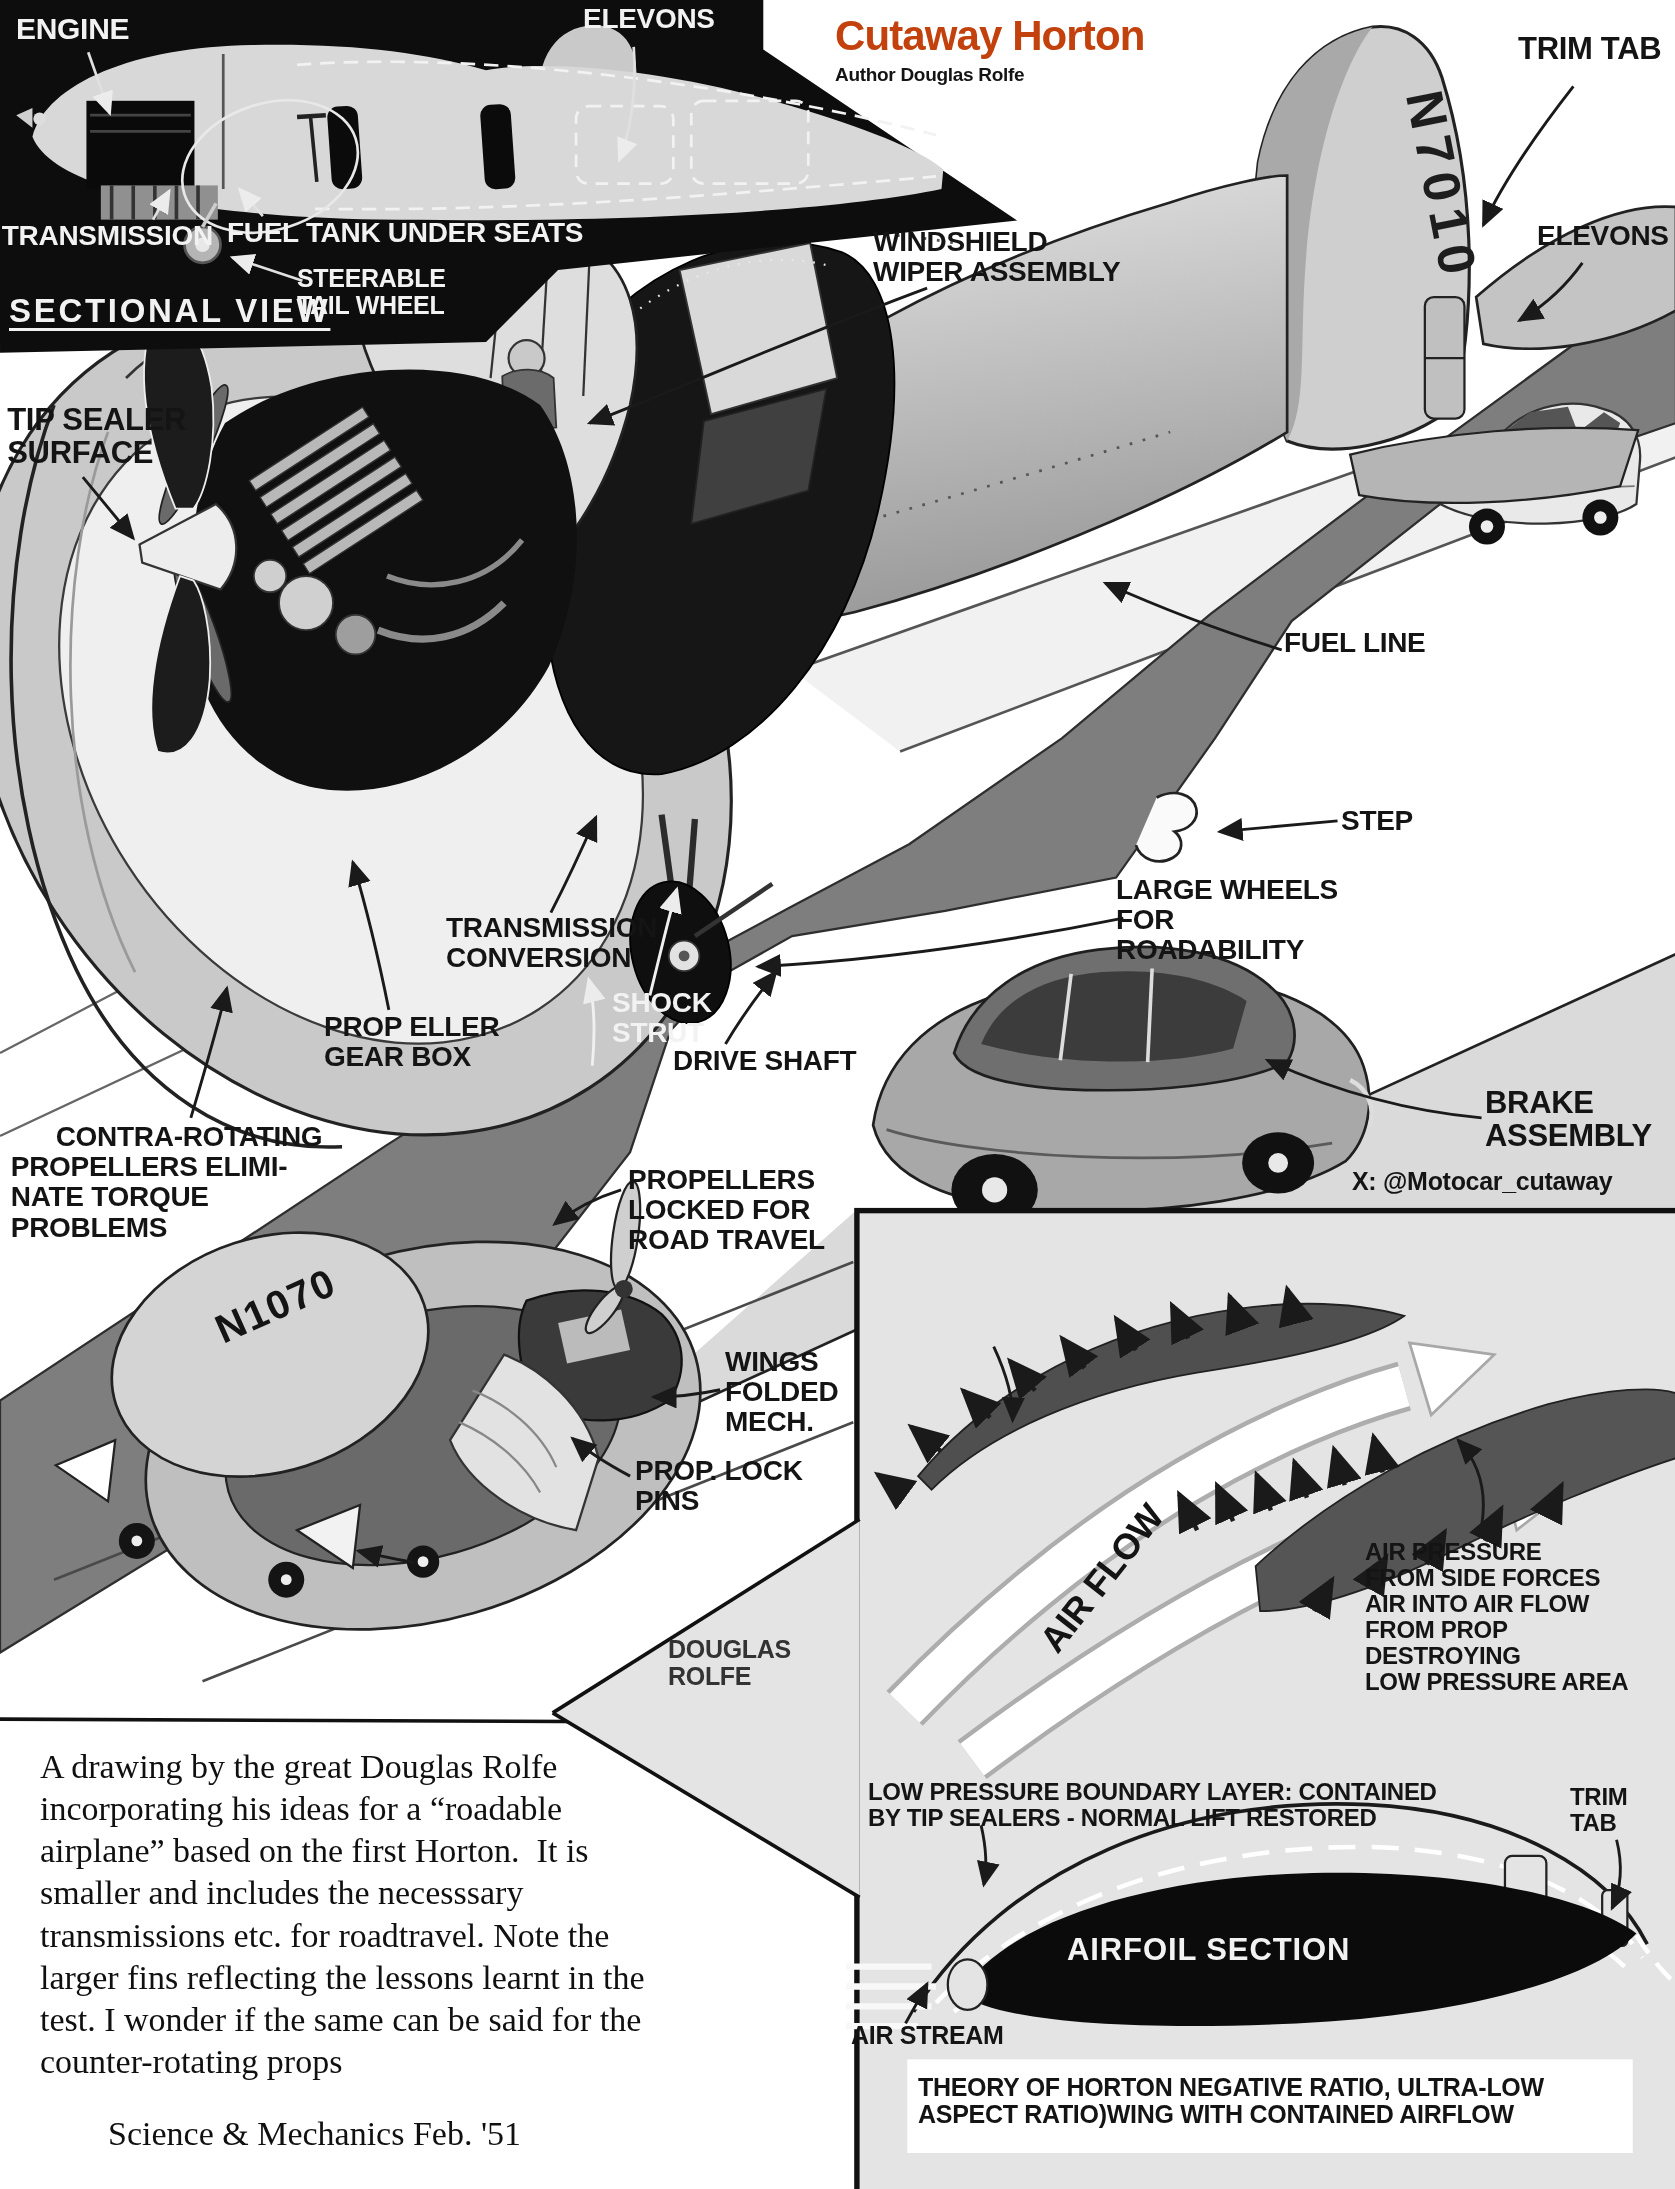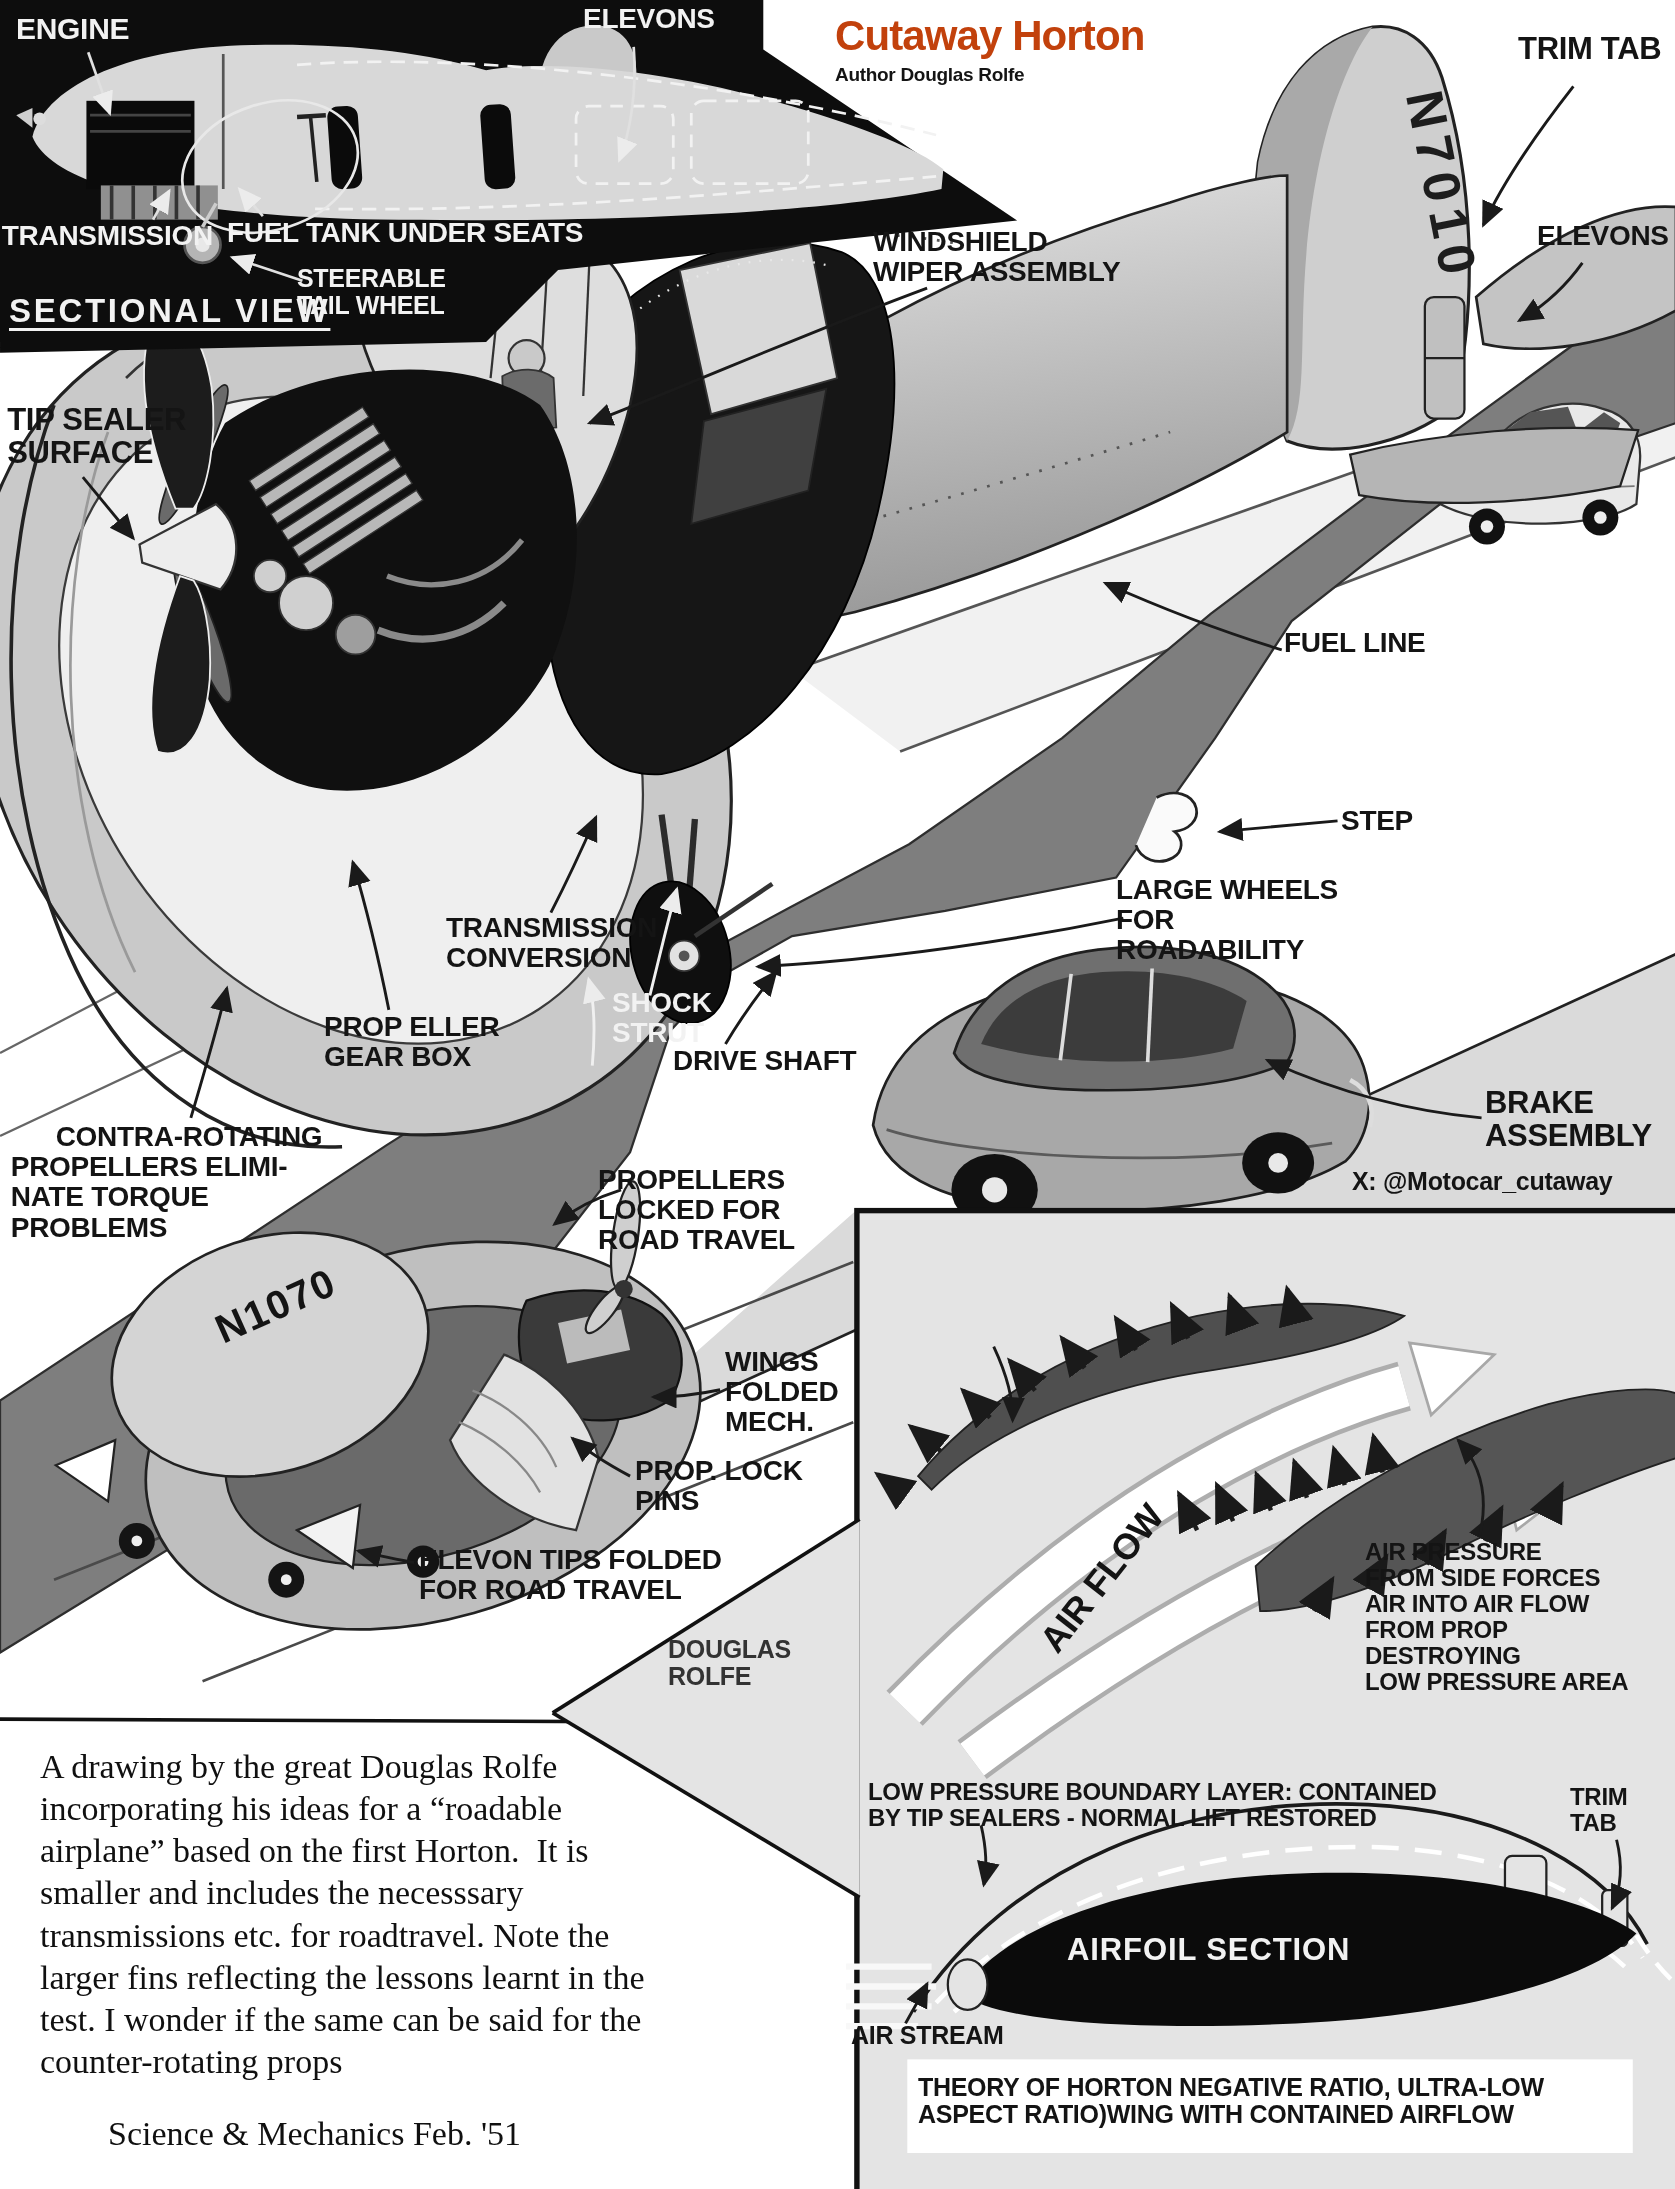--- a/index.html
+++ b/index.html
@@ -312,31 +312,29 @@
 <div class="lbl" style="left:324px;top:1012px">PROP ELLER
 GEAR BOX</div>
 <div class="lbl" style="left:10.8px;top:1122px">      CONTRA-ROTATING
 PROPELLERS ELIMI-
 NATE TORQUE
 PROBLEMS</div>
 <div class="lbl s34" style="left:1485px;top:1086px">BRAKE
 ASSEMBLY</div>
 <div class="lbl s28" style="left:1352px;top:1168px">X: @Motocar_cutaway</div>
 
-<div class="lbl" style="left:598px;top:1165px">PROPELLERS
+<div class="lbl" style="left:628px;top:1165px">PROPELLERS
 LOCKED FOR
 ROAD TRAVEL</div>
 <div class="lbl rot" style="left:209px;top:1312px;transform:rotate(-24deg);font-size:40px;letter-spacing:1.8px">N1070</div>
 <div class="lbl" style="left:725px;top:1347px">WINGS
 FOLDED
 MECH.</div>
 <div class="lbl" style="left:635px;top:1456px">PROP. LOCK
 PINS</div>
-<div class="lbl" style="left:419px;top:1545px">ELEVON TIPS FOLDED
-FOR ROAD TRAVEL</div>
 <div class="lbl c s28" style="left:668px;top:1636px;width:180px;color:#333">DOUGLAS
 ROLFE</div>
 
 <div class="lbl rot" style="left:1033px;top:1636px;transform:rotate(-52deg);font-size:36px">AIR FLOW</div>
 <div class="lbl c s27" style="left:1365px;top:1539px;width:297px">AIR PRESSURE
 FROM SIDE FORCES
 AIR INTO AIR FLOW
 FROM PROP DESTROYING
 LOW PRESSURE AREA</div>
 

